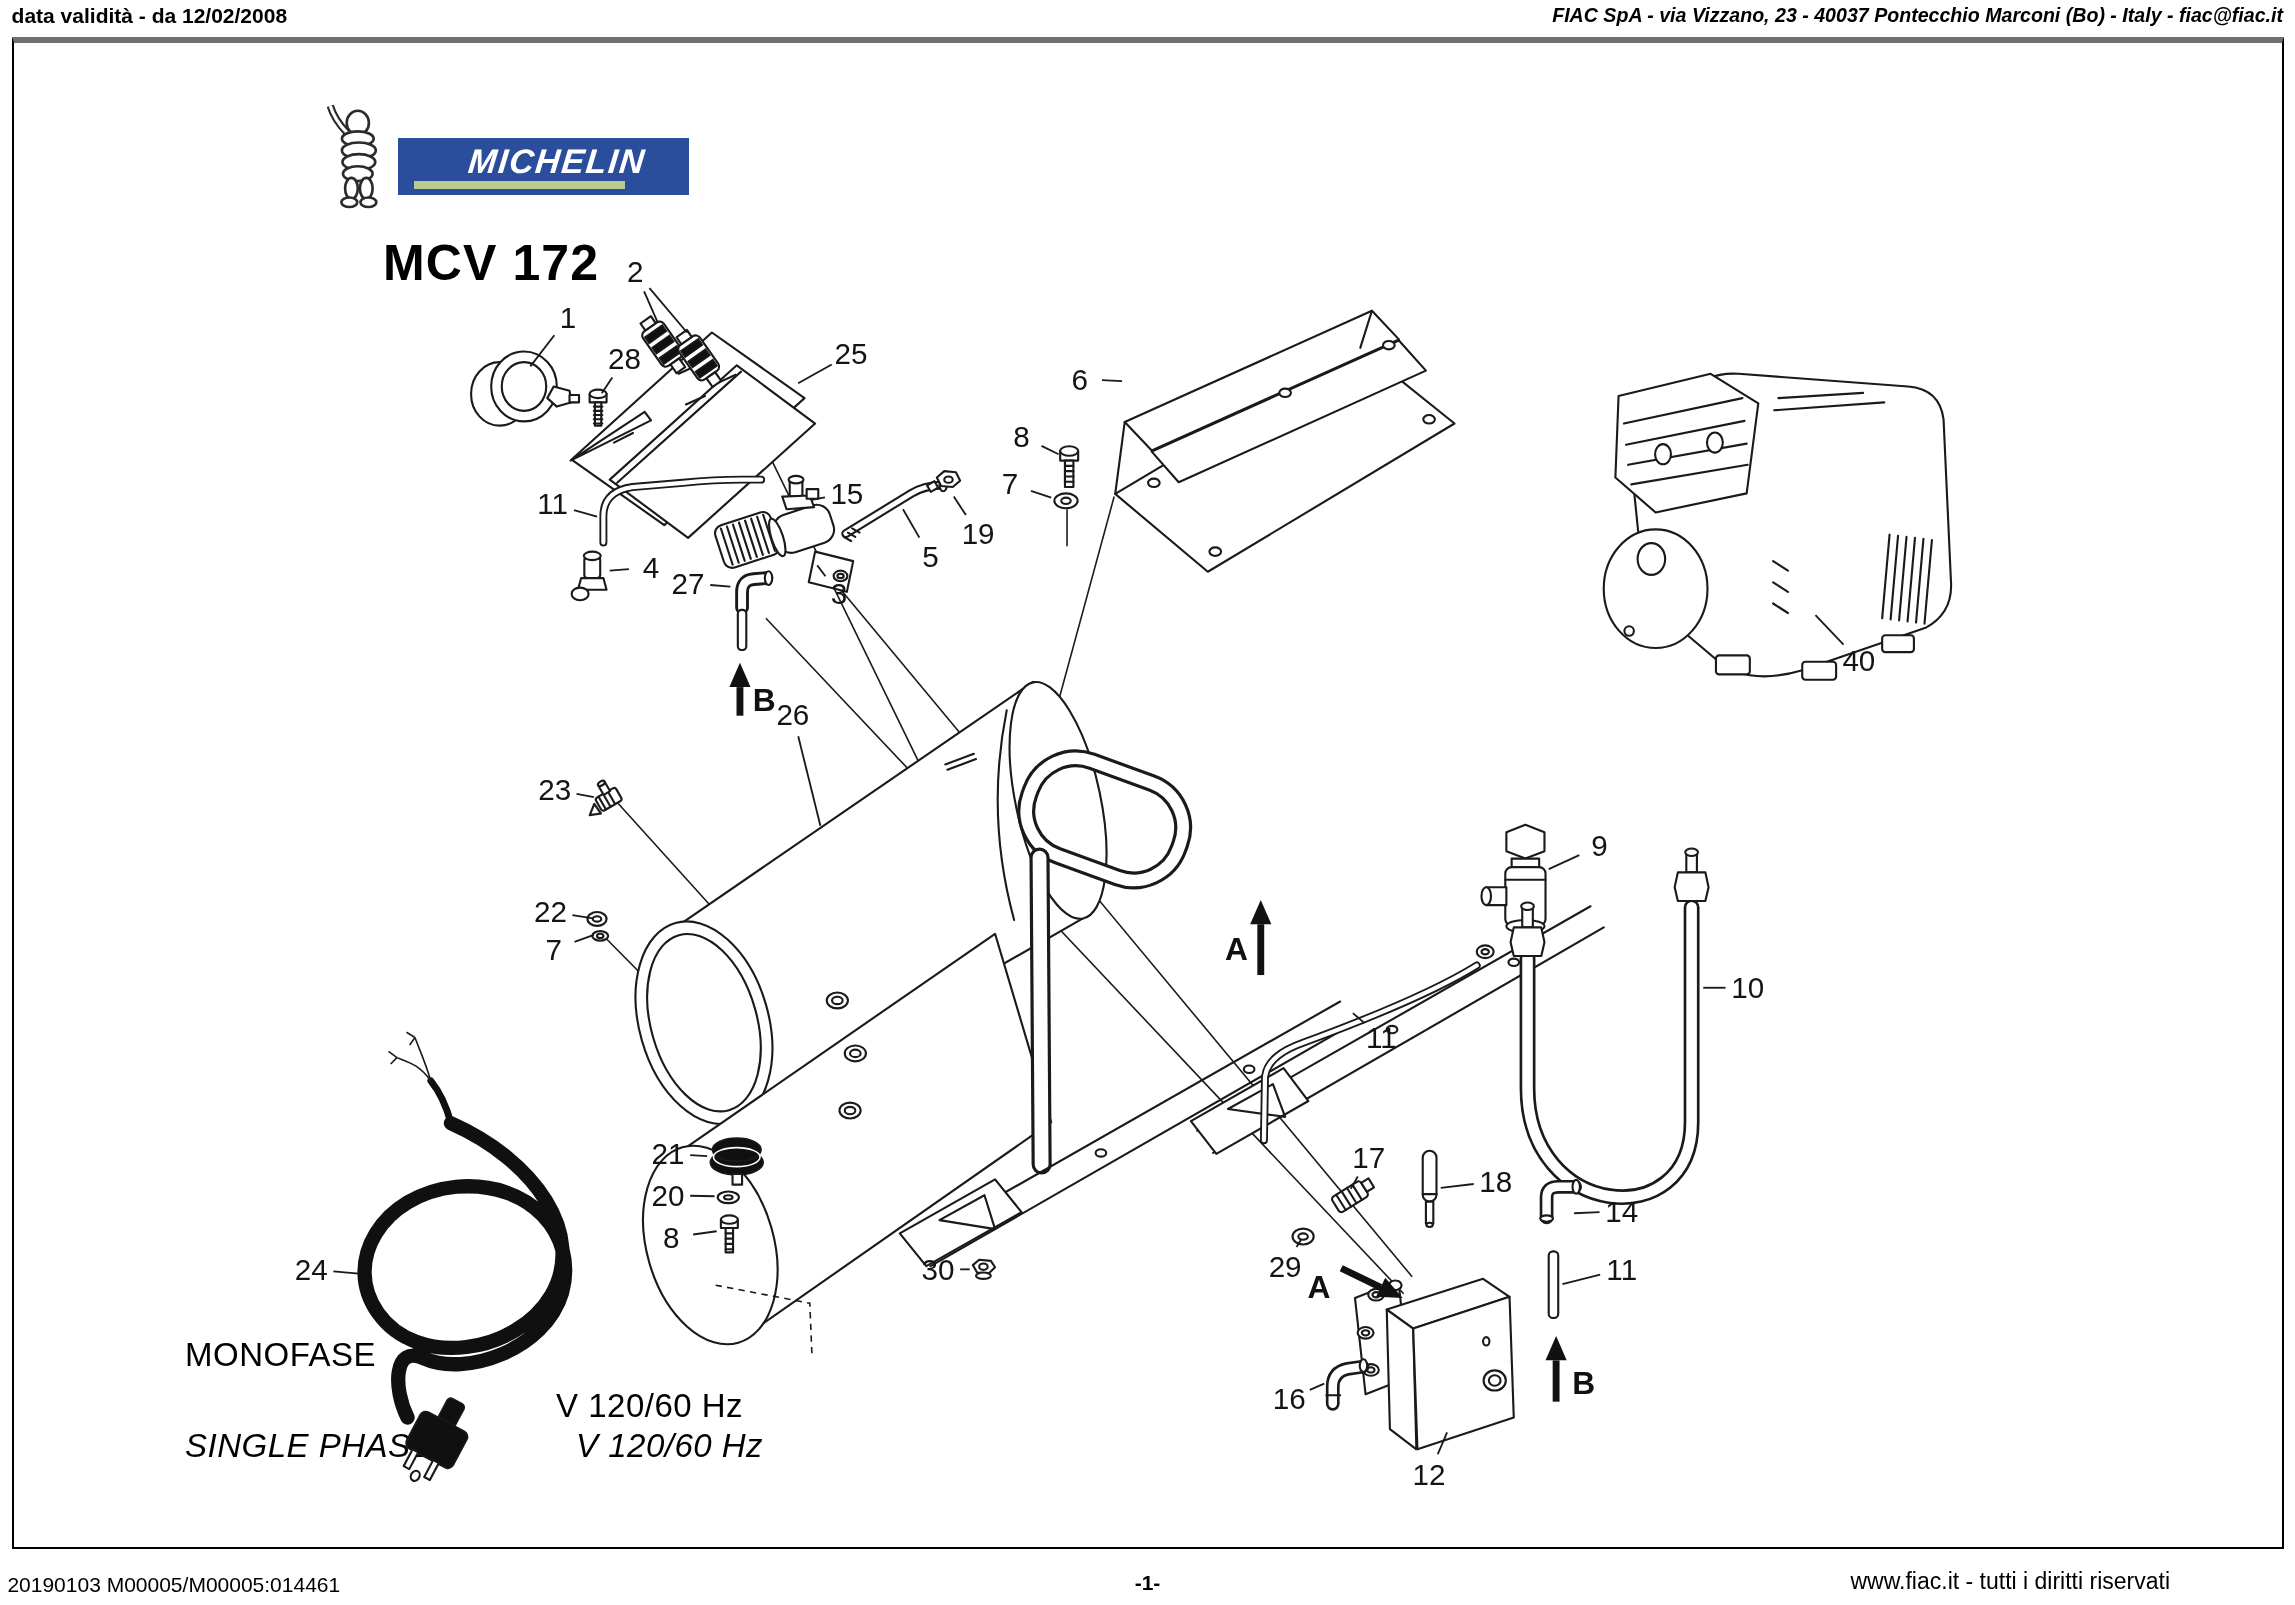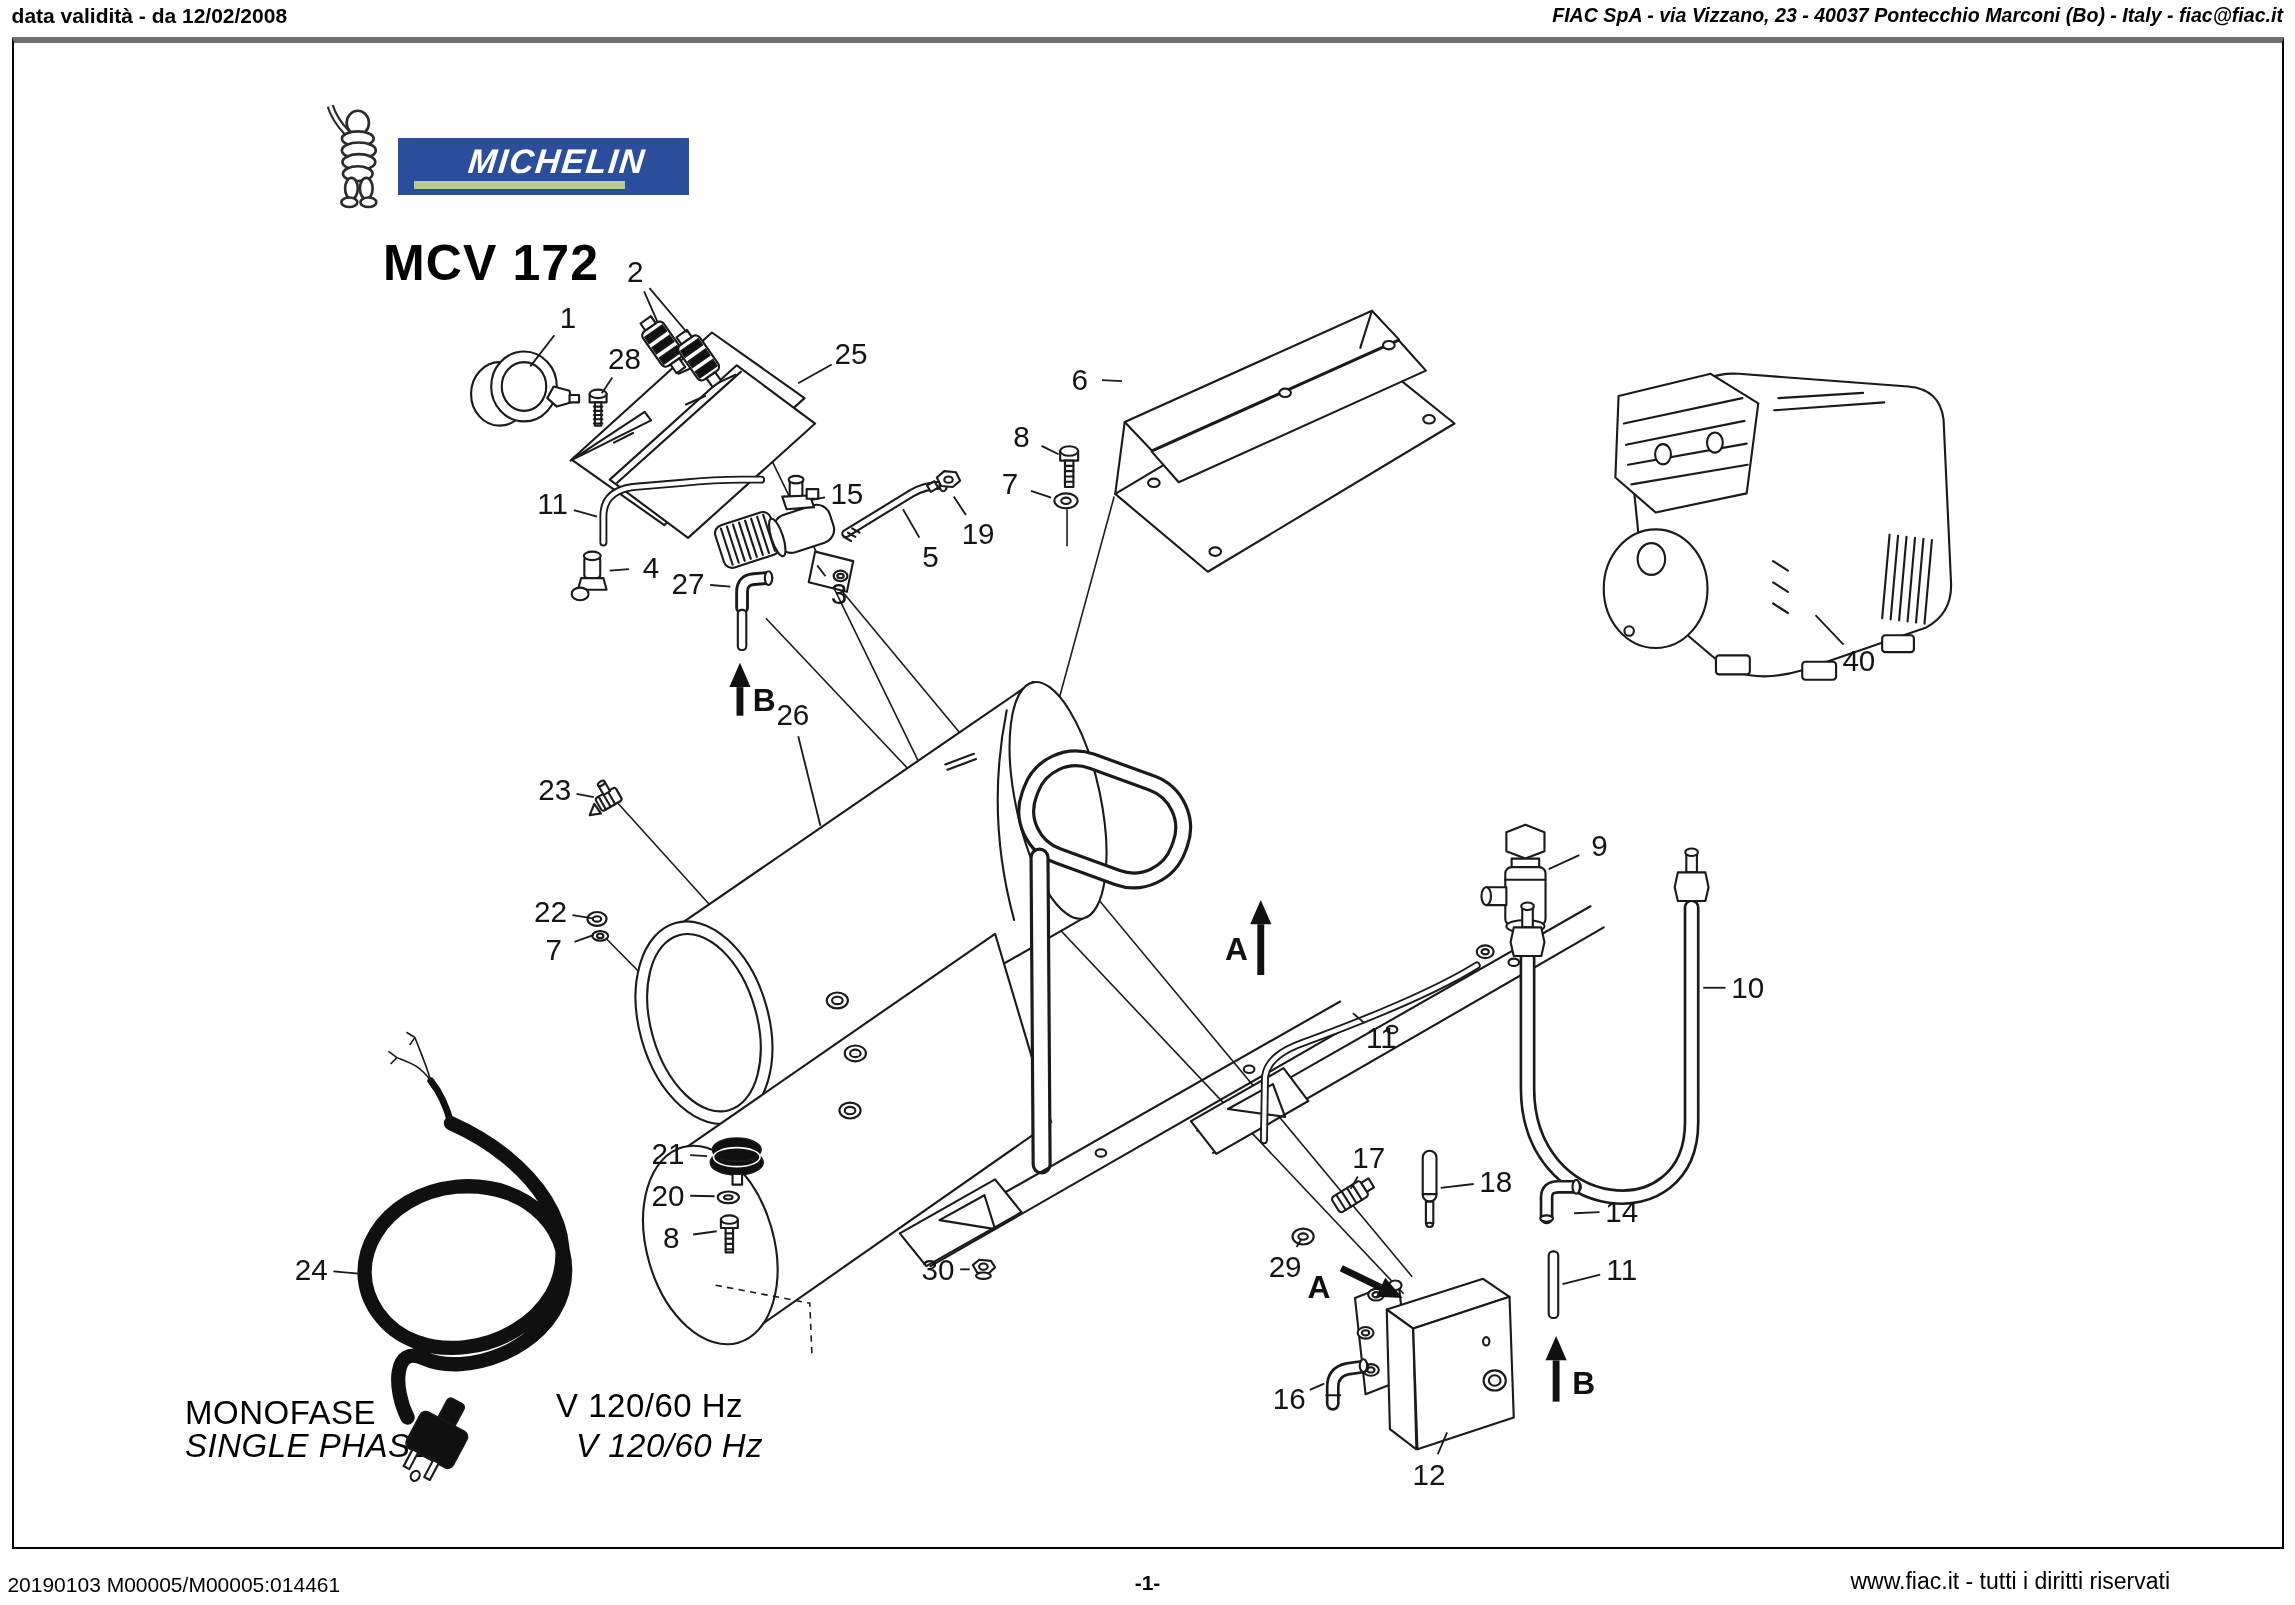--- a/index.html
+++ b/index.html
@@ -55,21 +55,21 @@
 
 <div class="frame"></div>
 
 <div class="logo-box">
   <div class="logo-text">MICHELIN</div>
   <div class="logo-bar"></div>
 </div>
 
 <div class="model-title">MCV 172</div>
 
-<div class="spec" style="left:185px; top:1394px;">MONOFASE</div>
+<div class="spec" style="left:185px; top:1336px;">MONOFASE</div>
 <div class="spec" style="left:556px; top:1387px;">V 120/60 Hz</div>
 <div class="spec it" style="left:185px; top:1427px;">SINGLE PHASE</div>
 <div class="spec it" style="left:576px; top:1427px;">V 120/60 Hz</div>
 
 <div class="ftr ftr-left">20190103 M00005/M00005:014461</div>
 <div class="ftr ftr-center">-1-</div>
 <div class="ftr ftr-right">www.fiac.it - tutti i diritti riservati</div>
 
 <svg class="diagram" width="2295" height="1605" viewBox="0 0 4336 3032">
 

